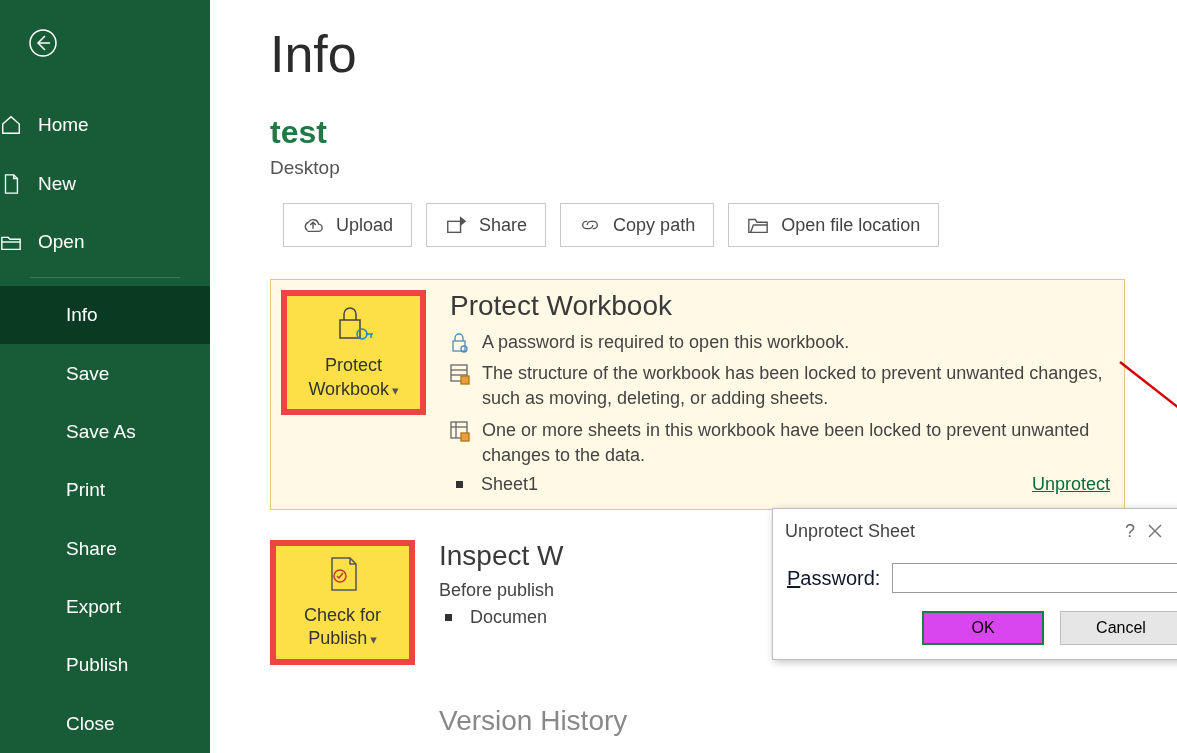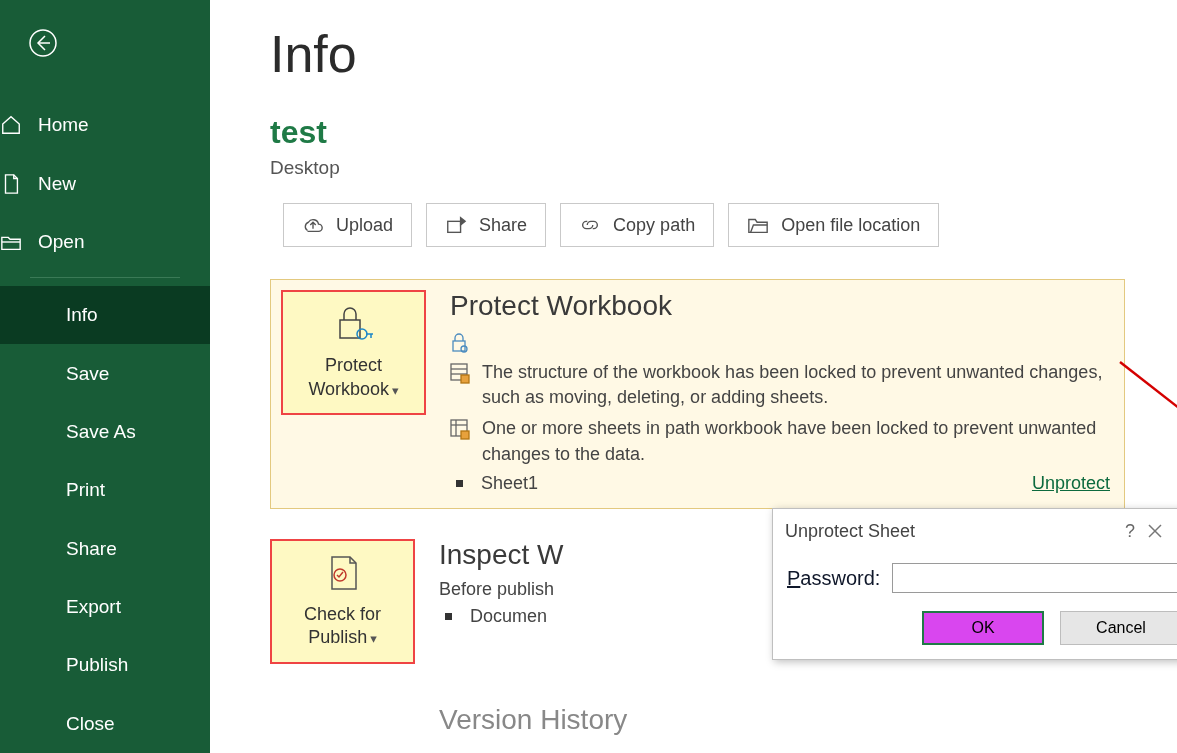--- a/index.html
+++ b/index.html
@@ -18,21 +18,21 @@
   
   .main { flex: 1; background: #fff; padding: 24px 0 0 60px; position: relative; color: #333; }
   .page-title { font-size: 52px; font-weight: 300; color: #2b2b2b; margin-bottom: 30px; }
   .doc-name { font-size: 32px; color: #1f7a46; font-weight: 700; }
   .doc-loc { font-size: 19px; color: #555; margin-top: 6px; margin-bottom: 24px; }
 
   .action-bar { display: flex; gap: 14px; margin-bottom: 32px; padding-left: 13px; }
   .action-btn { display: flex; align-items: center; gap: 12px; border: 1px solid #c9c9c9; background: #fff; padding: 10px 18px; font-size: 18px; cursor: pointer; color: #444; }
 
   .section-box { border: 1px solid #e3c97f; background: #fff9e5; padding: 10px 10px 14px 10px; width: 855px; display: flex; gap: 24px; }
-  .big-btn { width: 145px; height: 125px; border: 2px solid #ef4444; background: #fef9c3; display: flex; flex-direction: column; align-items: center; justify-content: center; gap: 6px; font-size: 18px; color: #333; cursor: pointer; text-align: center; line-height: 1.3; }
+  .big-btn { width: 145px; height: 125px; border: 6px solid #ef4444; background: #fde047; display: flex; flex-direction: column; align-items: center; justify-content: center; gap: 6px; font-size: 18px; color: #333; cursor: pointer; text-align: center; line-height: 1.3; }
   .big-btn .icon { margin-bottom: 4px; }
   .big-btn .chev { font-size: 13px; margin-left: 3px; color: #555; }
   .section-body { flex: 1; }
   .section-title { font-size: 28px; font-weight: 400; color: #3a3a3a; margin-bottom: 8px; }
   .info-line { display: flex; align-items: flex-start; gap: 12px; font-size: 18px; color: #444; margin-bottom: 6px; line-height: 1.4; }
   .info-line .licon { flex: 0 0 20px; margin-top: 2px; }
   .bullet-line { display: flex; align-items: center; gap: 18px; font-size: 18px; color: #444; padding-left: 6px; }
   .bullet-line .sq { width: 7px; height: 7px; background: #333; }
   .unprotect-row { display: flex; }
   .link { color: #0d6a3e; text-decoration: underline; cursor: pointer; font-size: 18px; margin-left: auto; margin-right: 4px; }
@@ -190,20 +190,21 @@
       <div class="section-body">
         <div class="section-title">Protect Workbook</div>
         <div class="info-line">
           <span class="licon">
             <svg width="20" height="22" viewBox="0 0 20 22" fill="none" stroke="#4c8cbf" stroke-width="1.3">
                 <rect x="3" y="9" width="12" height="10"></rect>
                 <path d="M5 9 V6 a4 4 0 0 1 8 0 V9"></path>
                 <circle cx="14" cy="17" r="3"></circle>
               </svg>
           </span>
+          <span>A password is required to open this workbook.</span>
         </div>
         <div class="info-line">
           <span class="licon">
             <svg width="20" height="22" viewBox="0 0 20 22" fill="none" stroke="#666" stroke-width="1.3">
                 <rect x="1" y="2" width="16" height="16"></rect>
                 <line x1="1" y1="7" x2="17" y2="7"></line>
                 <line x1="1" y1="12" x2="17" y2="12"></line>
                 <rect x="11" y="13" width="8" height="8" fill="#e7a13c" stroke="#b37512"></rect>
               </svg>
           </span>
@@ -211,21 +212,21 @@
         </div>
         <div class="info-line">
           <span class="licon">
             <svg width="20" height="22" viewBox="0 0 20 22" fill="none" stroke="#666" stroke-width="1.3">
                 <rect x="1" y="2" width="16" height="16"></rect>
                 <line x1="6" y1="2" x2="6" y2="18"></line>
                 <line x1="1" y1="7" x2="17" y2="7"></line>
                 <rect x="11" y="13" width="8" height="8" fill="#e7a13c" stroke="#b37512"></rect>
               </svg>
           </span>
-          <span>One or more sheets in path workbook have been locked to prevent unwanted changes to the data.</span>
+          <span>One or more sheets in this workbook have been locked to prevent unwanted changes to the data.</span>
         </div>
         <div class="unprotect-row">
           <div class="bullet-line">
             <span class="sq"></span>
             <span>Sheet1</span>
           </div>
           <span class="link">Unprotect</span>
         </div>
       </div>
     </div>

